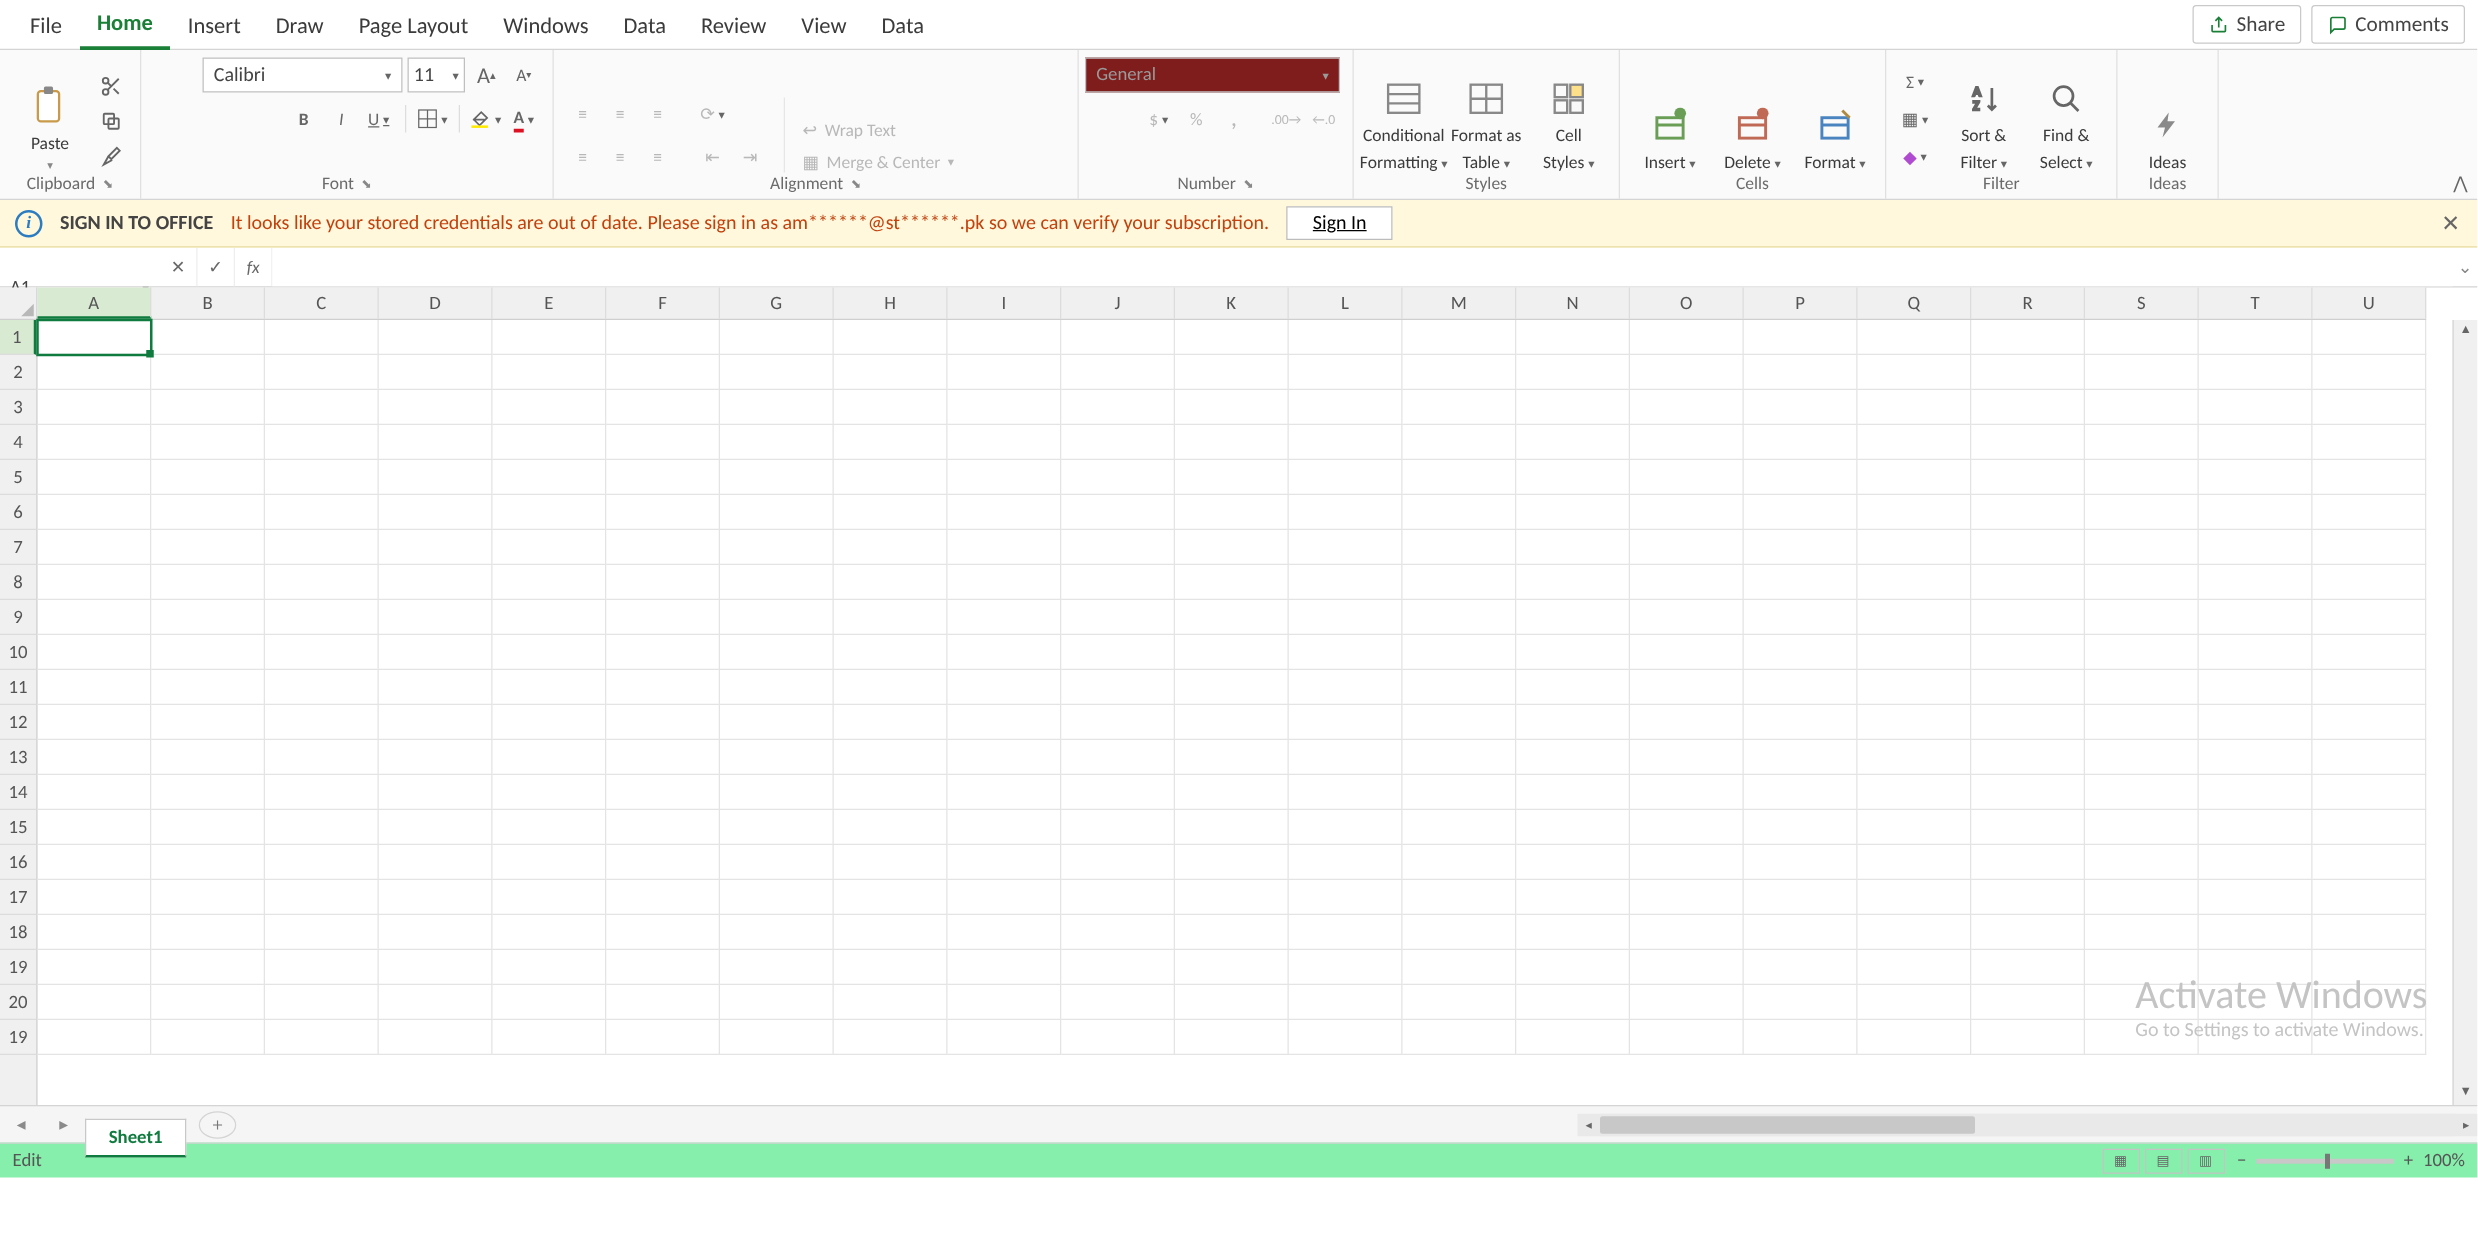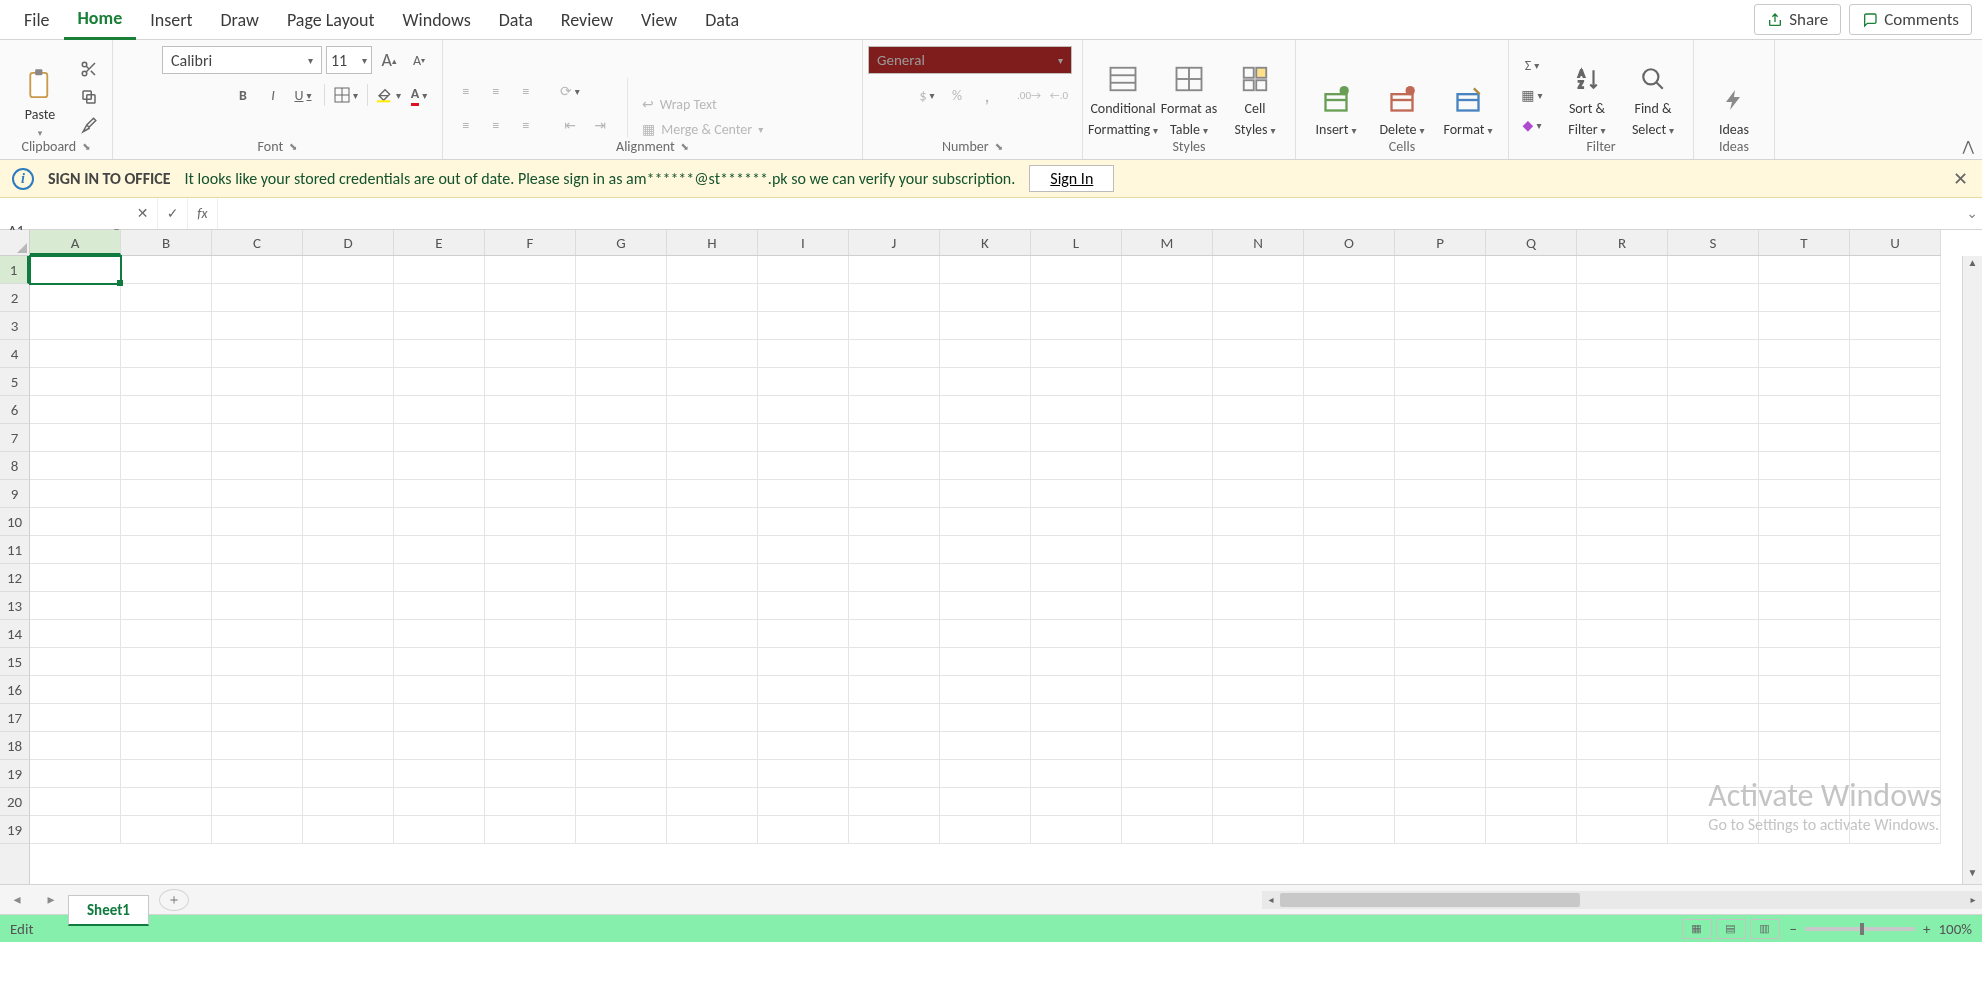--- a/index.html
+++ b/index.html
@@ -28,21 +28,21 @@
 .sizebox { border: 1px solid #bfbfbf; background: #fff; height: 28px; width: 46px; display: flex; align-items: center; justify-content: space-between; padding: 0 4px; font-size: 16px; }
 .drop::after { content: "▾"; font-size: 10px; color: #666; margin-left: 3px; }
 .disabled { color: #b8b8b8 !important; }
 .numberfmt { border: 1px solid #bfbfbf; background: #7f1d1d; height: 28px; width: 204px; display: flex; align-items: center; justify-content: space-between; padding: 0 8px; color: #9a9a9a; font-size: 15px; }
 .collapse { position: absolute; right: 8px; bottom: 4px; font-size: 14px; color: #666; cursor: pointer; }
 
 
 .notif { background: #fff8dc; border-bottom: 1px solid #e6dca0; height: 38px; display: flex; align-items: center; padding: 0 12px; gap: 14px; position: relative; }
 .notif .iicon { width: 22px; height: 22px; border: 2px solid #2b7cc0; border-radius: 50%; display: flex; align-items: center; justify-content: center; color: #2b7cc0; font-weight: bold; font-style: italic; font-family: Georgia, serif; }
 .notif .title { font-weight: 600; color: #444; font-size: 16px; }
-.notif .msg { color: #14532d; font-size: 16px; }
+.notif .msg { color: #c2410c; font-size: 16px; }
 .notif .signin { border: 1px solid #bcbcbc; background: #fff; padding: 3px 20px; font-size: 16px; cursor: pointer; text-decoration: underline; }
 .notif .close { position: absolute; right: 14px; font-size: 18px; cursor: pointer; color: #666; }
 
 
 .fbar { height: 32px; border-bottom: 1px solid #d4d4d4; display: flex; align-items: stretch; background: #fff; }
 .namebox { width: 128px; border-right: 1px solid #d4d4d4; display: flex; align-items: center; padding: 0 8px; justify-content: space-between; font-size: 15px; margin-top: 32px; }
 .fx-btn { width: 30px; display: flex; align-items: center; justify-content: center; color: #686868; cursor: pointer; border-right: 1px solid #eee; }
 .fx-input { flex: 1; border: none; outline: none; padding: 0 8px; font-size: 15px; }
 .fbar .exp { width: 20px; display: flex; align-items: center; justify-content: center; color: #888; cursor: pointer; }
 

